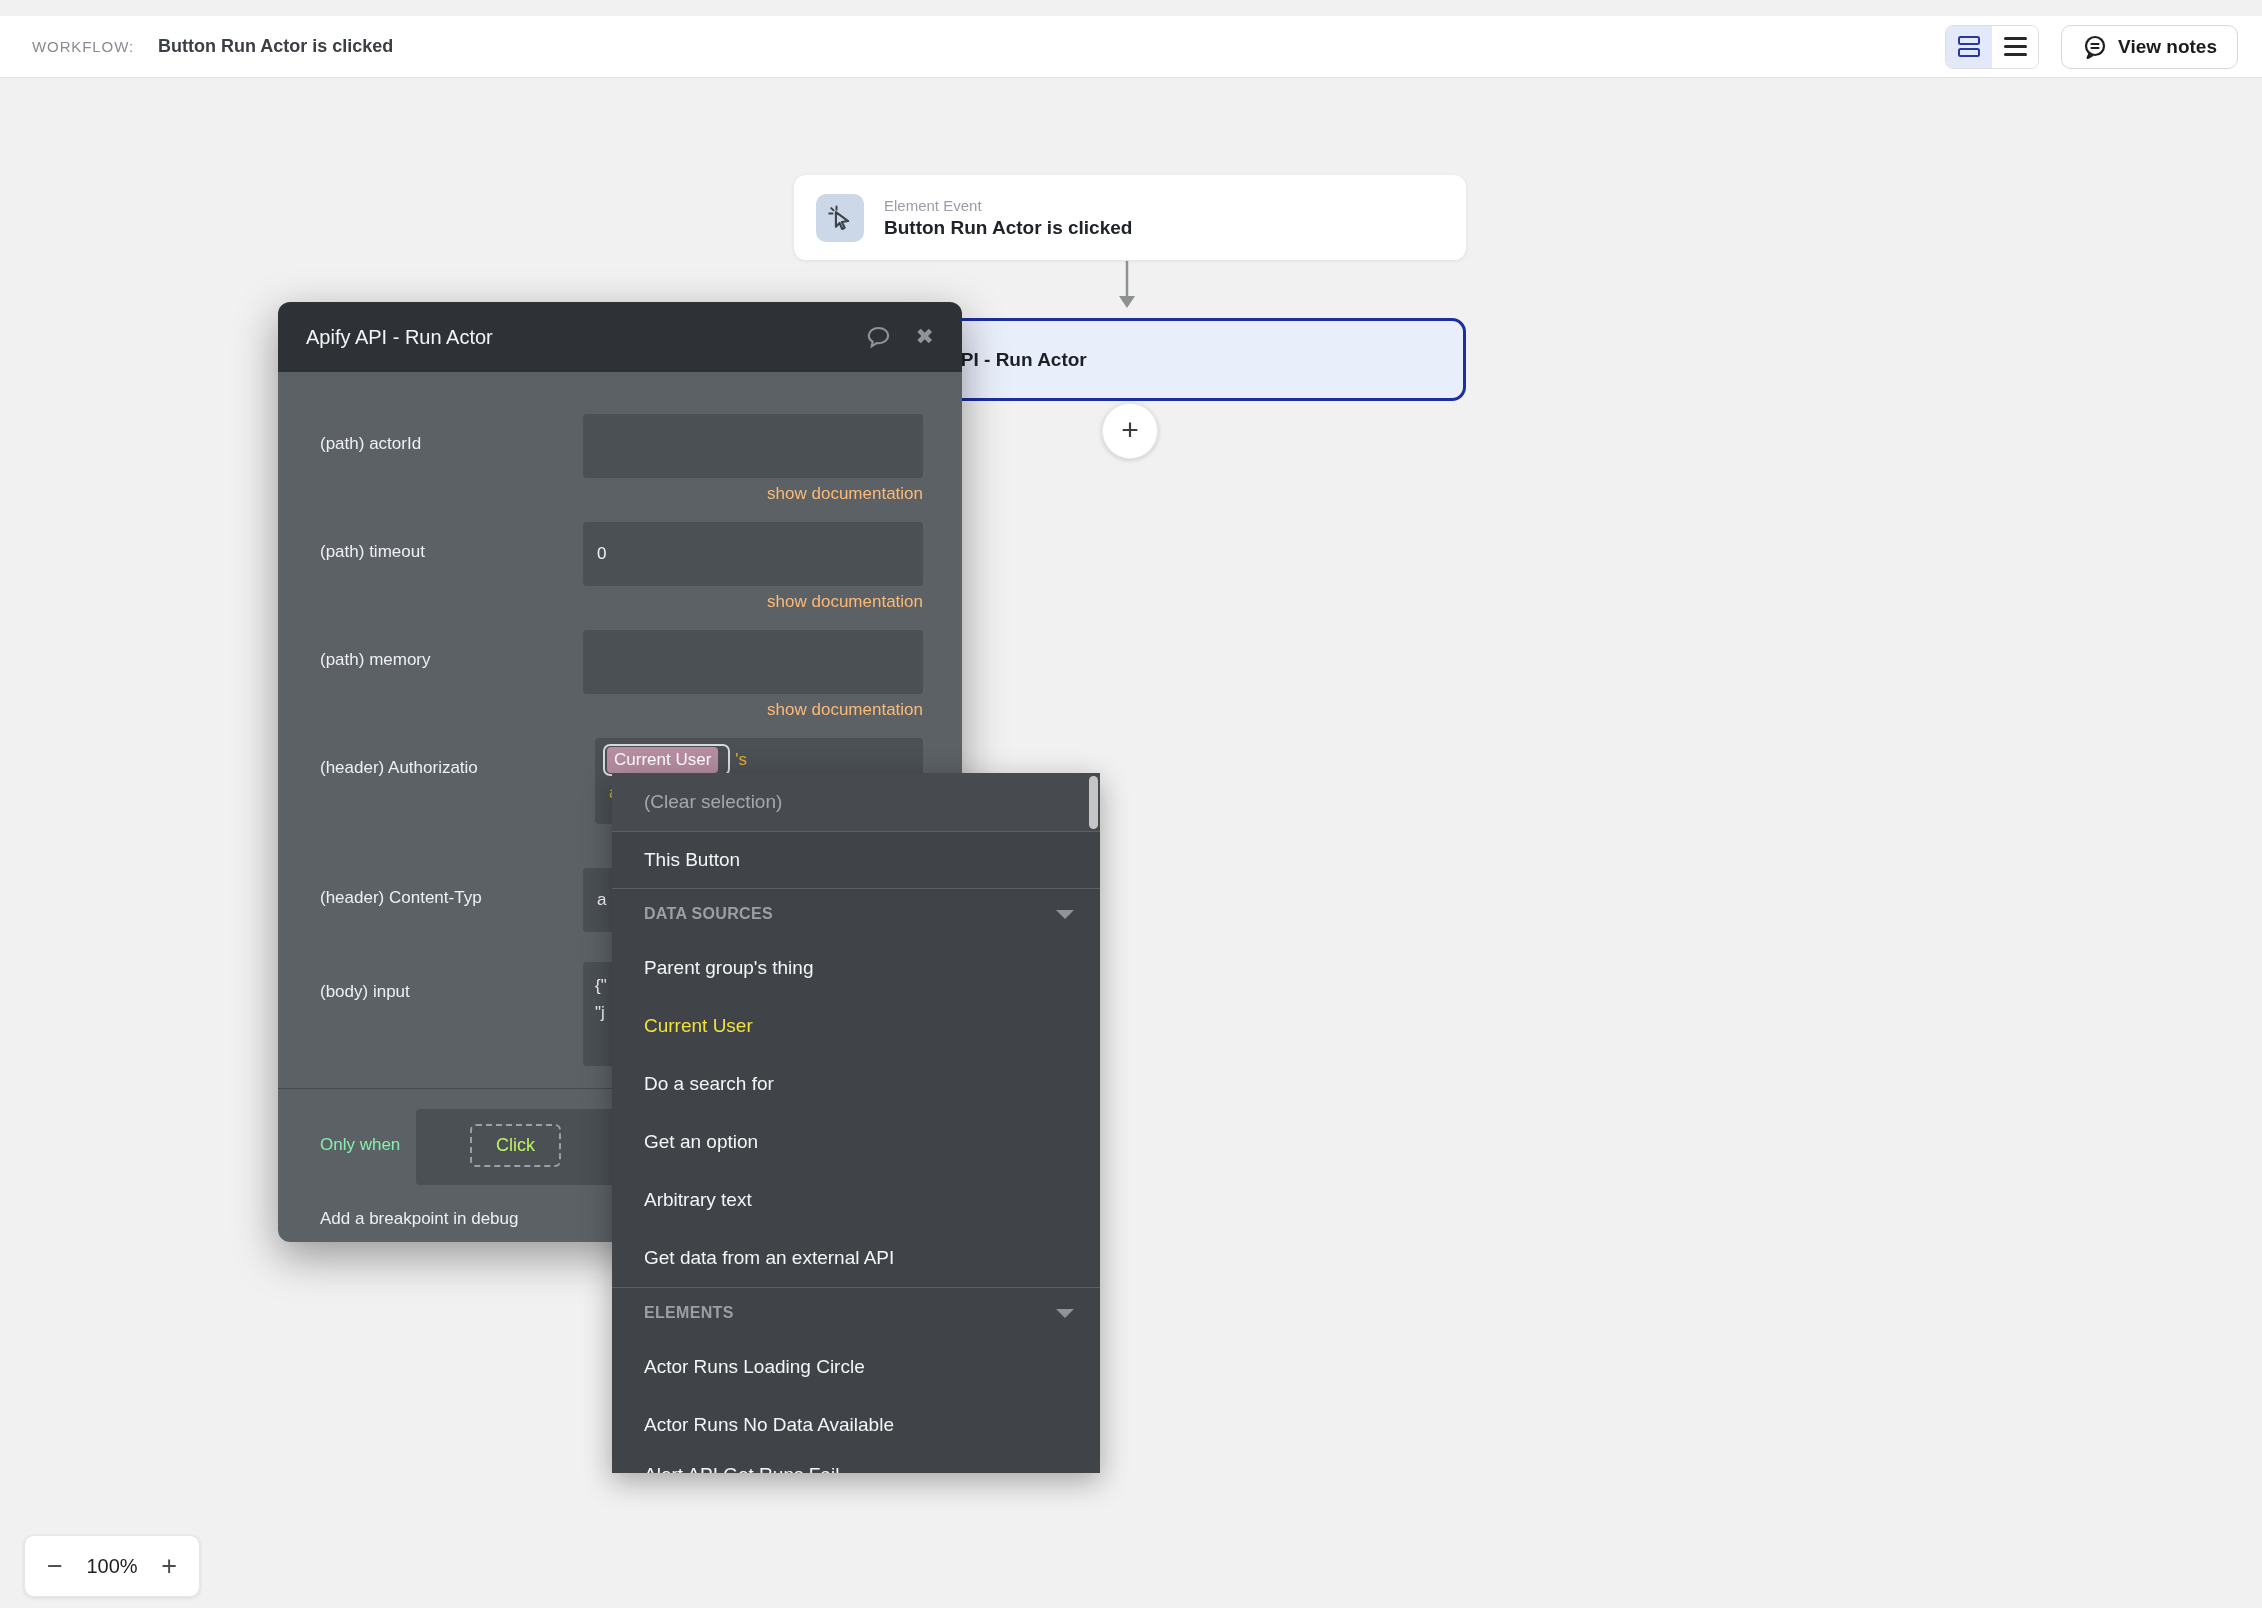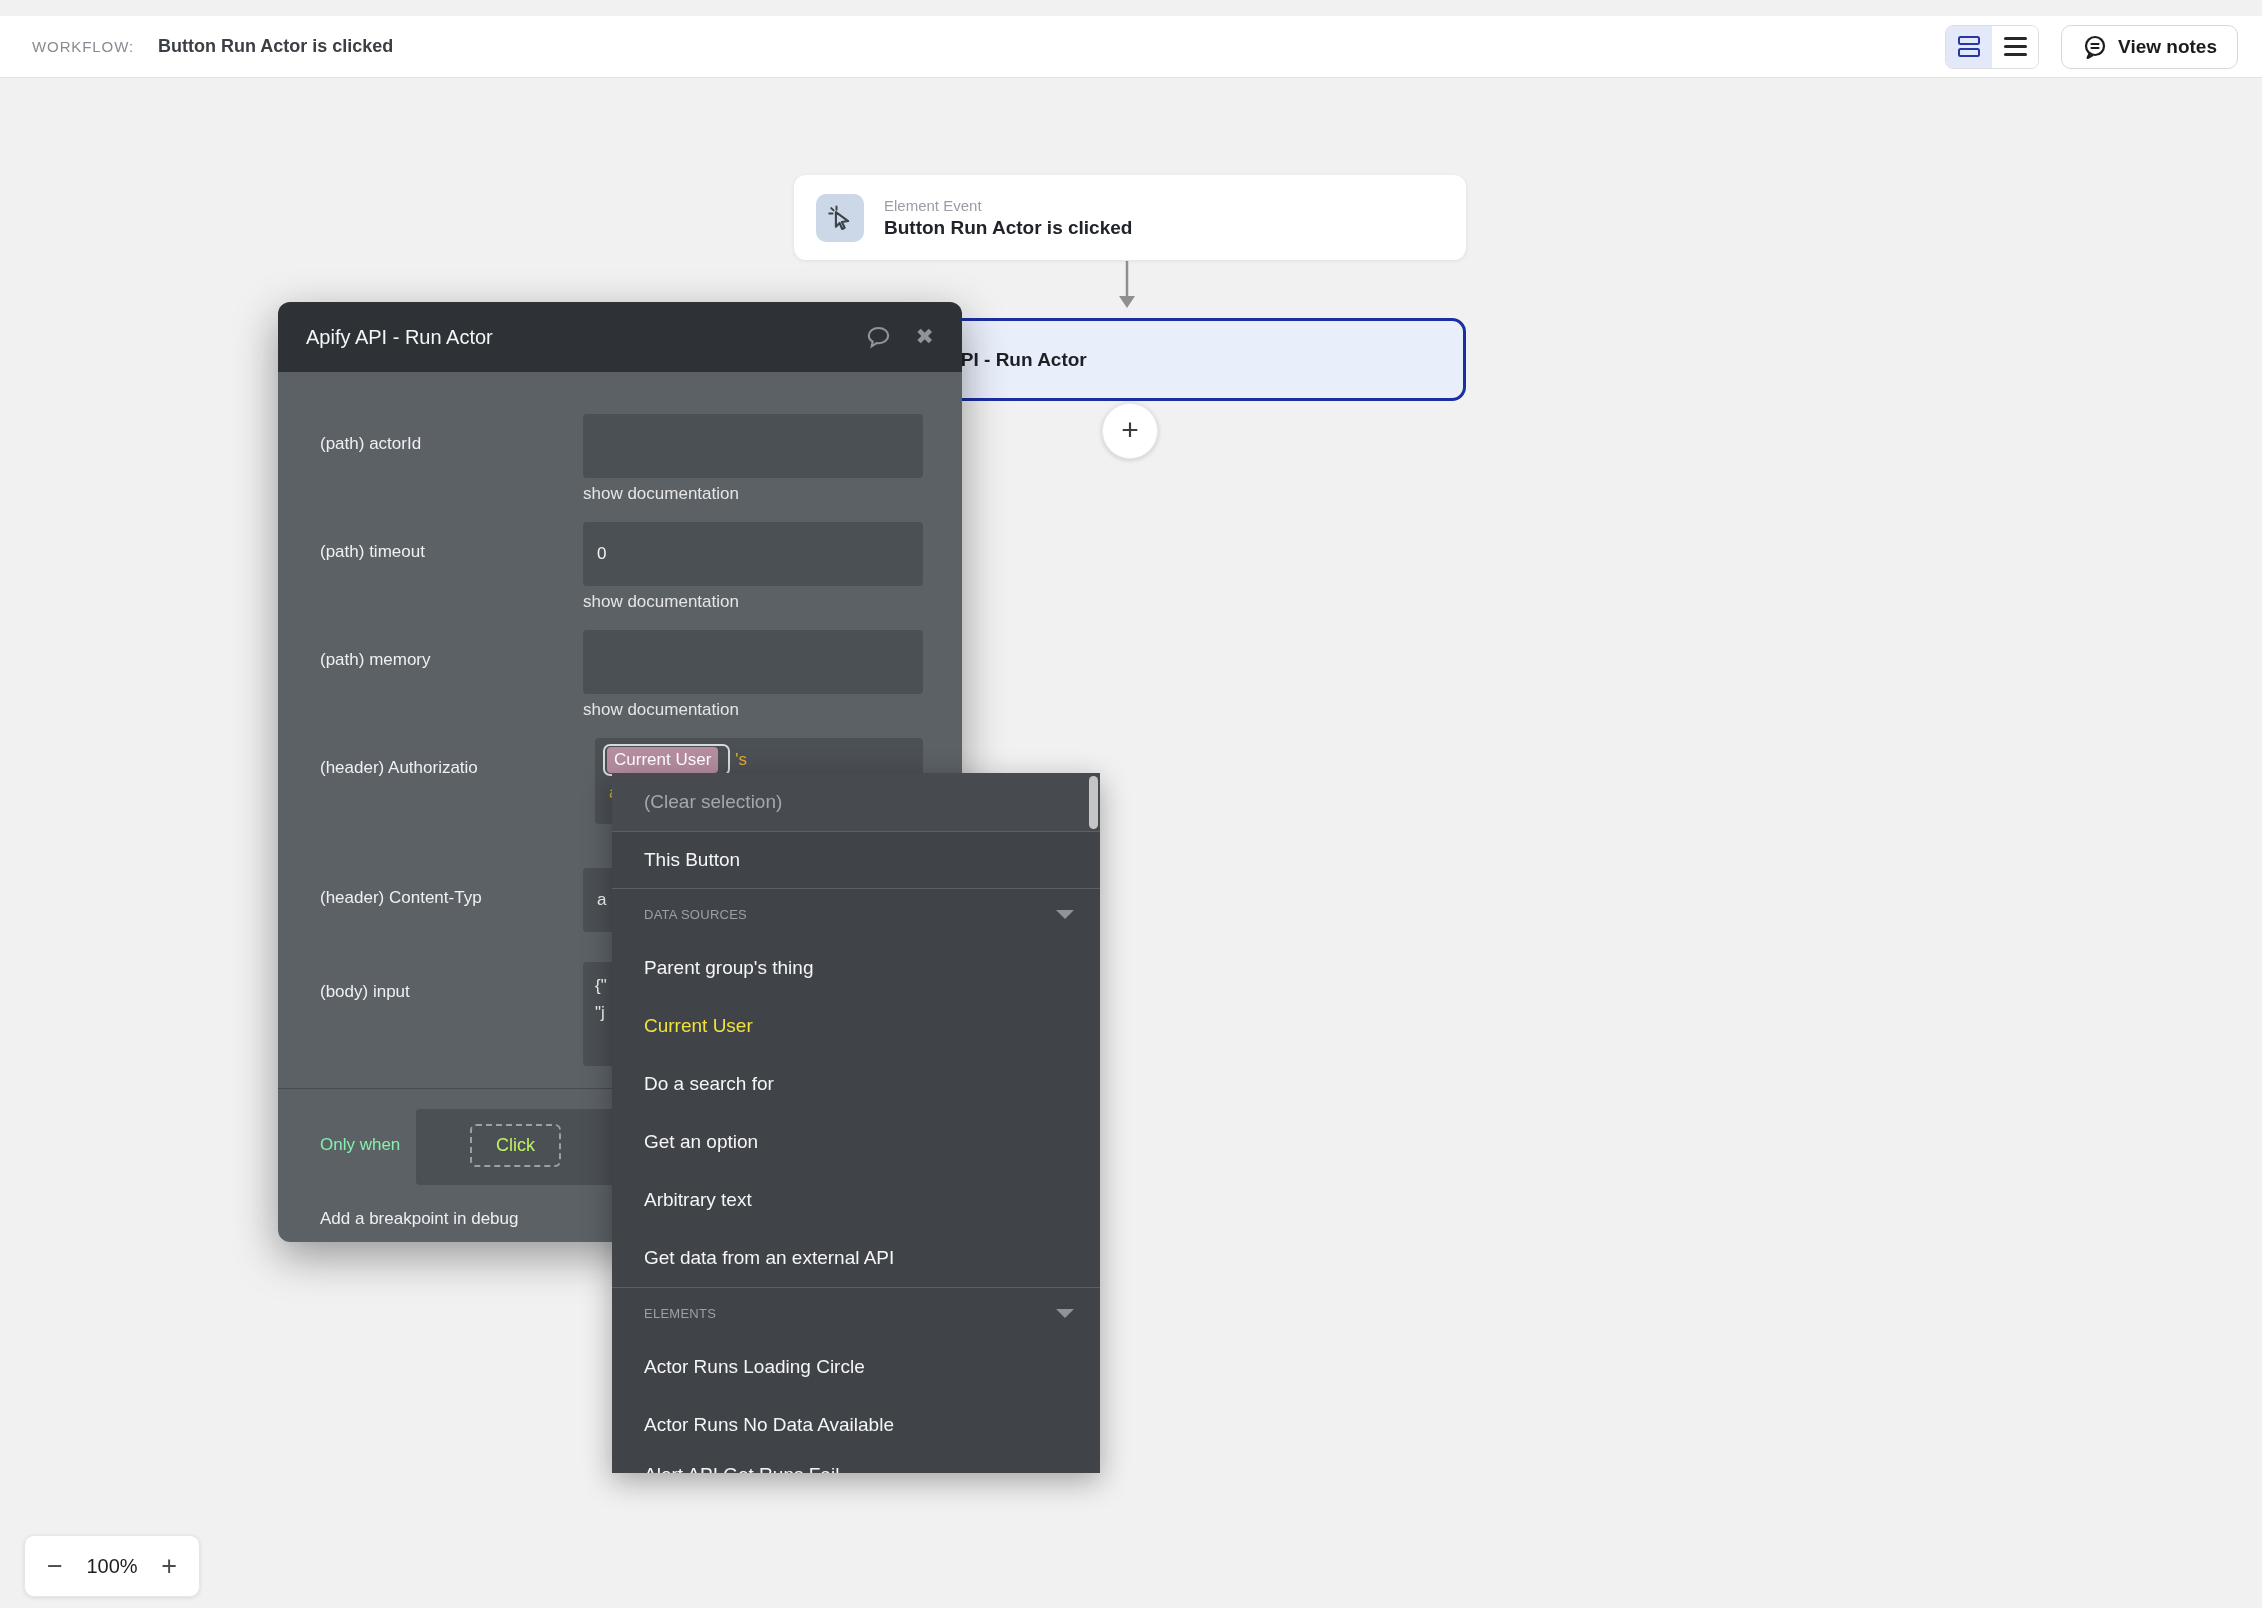--- a/index.html
+++ b/index.html
@@ -61,21 +61,21 @@
   }
   .panel-header { height:70px; background:#2e3236; display:flex; align-items:center; padding:0 28px; }
   .panel-title { flex:1; font-size:20px; color:#f4f5f6; }
   .panel-bubble { display:flex; cursor:pointer; }
   .panel-close { font-size:22px; color:#8f9499; margin-left:24px; cursor:pointer; line-height:1; }
   .panel-body { height:870px; background:#5c6166; padding:42px 39px 0 42px; }
   .prow { display:grid; grid-template-columns:263px 1fr; }
   .plabel { font-size:17px; color:#eef0f2; padding-top:20px; }
   .pinput { background:#4b5055; border-radius:4px; height:64px; color:#f2f3f4; font-size:17px; }
   .pinput.single { line-height:64px; padding-left:14px; }
-  .pdoc { color:#e5e5e5; font-size:17px; margin:6px 0 18px; cursor:pointer; }
+  .pdoc { text-align:right; color:#fdba74; font-size:17px; margin:6px 0 18px; cursor:pointer; }
   .pinput.auth { height:86px; padding:6px 8px; }
   .token { display:inline-block; border:2px solid #d8d9da; border-radius:7px; padding:1px 10px 1px 2px; cursor:pointer; }
   .token b { display:inline-block; font-weight:400; background:#b58ca0; color:#ffffff; border-radius:4px; padding:3px 7px; font-size:17px; }
   .expr { color:#dfae2e; font-size:17px; margin-left:5px; }
   .expr-line2 { color:#dfae2e; font-size:17px; margin:7px 0 0 6px; }
   .prow.mb44 { margin-bottom:44px;gap:12px; }
   .prow.mb30 { margin-bottom:30px; }
   .pinput.tall { height:104px; padding:10px 12px; line-height:1.6; }
   .pdivider { border-top:1px solid rgba(0,0,0,0.22); margin:22px -39px 0 -42px; }
   .when-row { display:grid; grid-template-columns:96px 1fr; margin-top:20px; }
@@ -93,21 +93,21 @@
     box-shadow:0 8px 28px rgba(0,0,0,0.32); overflow:hidden; z-index:30;
   }
   .dd-item { height:58px; display:flex; align-items:center; padding:0 28px 0 32px; font-size:19px; color:#f4f5f6; cursor:pointer; }
   .dd-item.clear { color:#a4a8ac; background:#474a4e; }
   .dd-item.short { height:56px; }
   .dd-item.hl { color:#f0e23c; }
   .dd-item.last { height:auto; padding-top:10px; align-items:flex-start; }
   .dd-divider { height:1px; background:#5c6064; }
   .dd-header {
     height:50px; display:flex; align-items:center; justify-content:space-between;
-    padding:0 26px 0 32px; color:#9ca0a4; font-weight:400; font-size:13px; letter-spacing:0.02em; cursor:pointer;
+    padding:0 26px 0 32px; color:#9ca0a4; font-weight:700; font-size:16px; letter-spacing:0.02em; cursor:pointer;
   }
   .dd-caret { width:0; height:0; border-left:9px solid transparent; border-right:9px solid transparent; border-top:9px solid #8f9498; }
   .dd-thumb { position:absolute; right:2px; top:3px; width:9px; height:53px; background:#c3c5c7; border-radius:5px; cursor:pointer; }
 
   
   .zoom-pill {
     position:absolute; left:24px; top:1535px; width:176px; height:62px; background:#fff;
     border:1px solid #e7e7e7; border-radius:10px; box-shadow:0 1px 4px rgba(0,0,0,0.10);
     display:flex; align-items:center; justify-content:space-between; padding:0 22px; z-index:10;
   }

